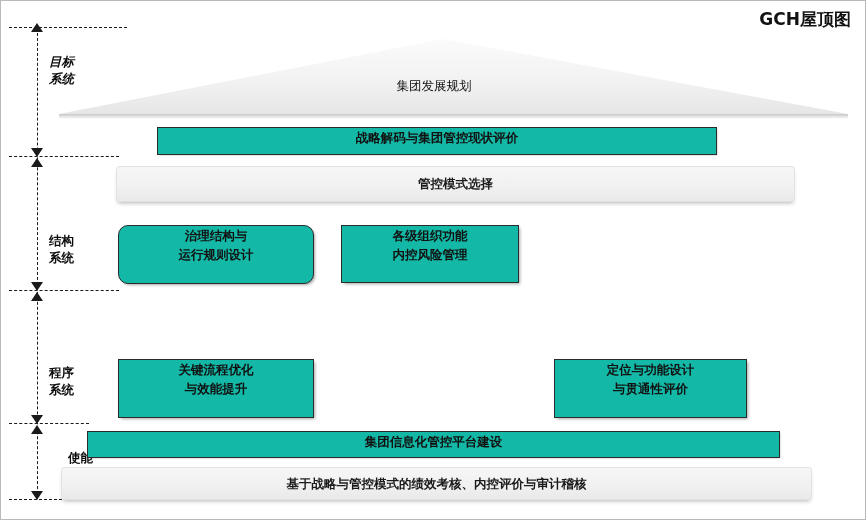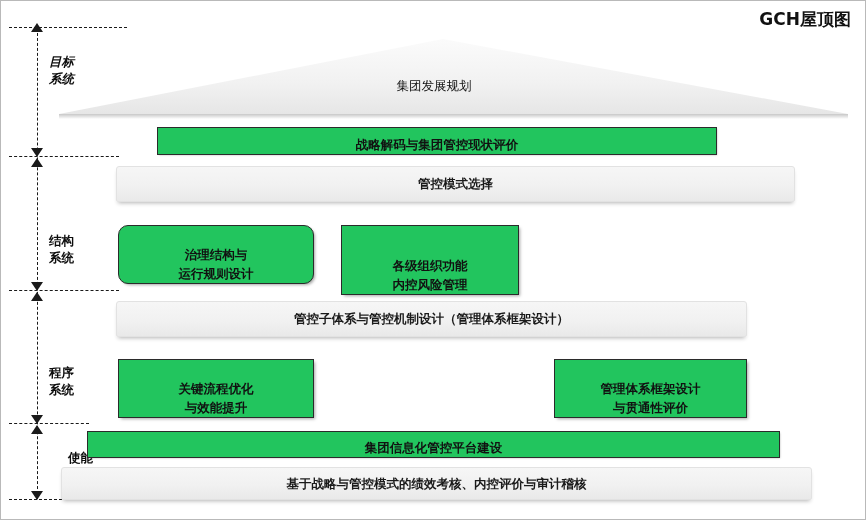--- a/index.html
+++ b/index.html
@@ -98,26 +98,26 @@
   .bar-gray .txt {
     font-size: 12.5px;
     font-weight: bold;
     color: #1a1a1a;
     text-align: center;
     line-height: 16px;
   }
 
   .box-white {
     position: absolute;
-    background: #22c55e;
+    background: #14b8a6;
     border: 1.6px solid #2b2b2b;
     box-sizing: border-box;
     box-shadow: 2px 2px 3px -1px rgba(0,0,0,0.35);
     display: flex;
-    align-items: flex-end;
+    align-items: flex-start;
     justify-content: center;
   }
   .box-white .txt {
     font-size: 12.5px;
     font-weight: bold;
     color: #111111;
     text-align: center;
     line-height: 19px;
   }
   .box-white.thin {
@@ -192,40 +192,37 @@
   <div class="bar-gray" style="left:115px; top:165px; width:679px; height:36px;">
     <span class="txt">管控模式选择</span>
   </div>
 
   <div class="box-white" style="left:117px; top:224px; width:196px; height:59px;border-radius:10px;">
     <span class="txt">
       <span>治理结构与</span><br>
       <span>运行规则设计</span>
     </span>
   </div>
-  <div class="box-white" style="left:340px; top:224px; width:178px; height:70px;">
+  <div class="box-white" style="left:340px; top:224px; width:178px; height:58px;">
     <span class="txt">
       <span>各级组织功能</span><br>
       <span>内控风险管理</span>
     </span>
   </div>
 
-  <div class="bar-gray" style="left:115px; top:300px; width:631px; height:36px;">
-    <span class="txt">管控子体系与管控机制设计（管理体系框架设计）</span>
-  </div>
 
   <div class="box-white" style="left:117px; top:358px; width:196px; height:59px;">
     <span class="txt">
       <span>关键流程优化</span><br>
       <span>与效能提升</span>
     </span>
   </div>
   <div class="box-white" style="left:553px; top:358px; width:193px; height:59px;">
     <span class="txt">
-      <span>管理体系框架设计</span><br>
+      <span>定位与功能设计</span><br>
       <span>与贯通性评价</span>
     </span>
   </div>
 
   <div class="box-white thin" style="left:86px; top:430px; width:693px; height:27px;">
     <span class="txt">集团信息化管控平台建设</span>
   </div>
   <div class="bar-gray" style="left:60px; top:466px; width:751px; height:33px;">
     <span class="txt">基于战略与管控模式的绩效考核、内控评价与审计稽核</span>
   </div>

